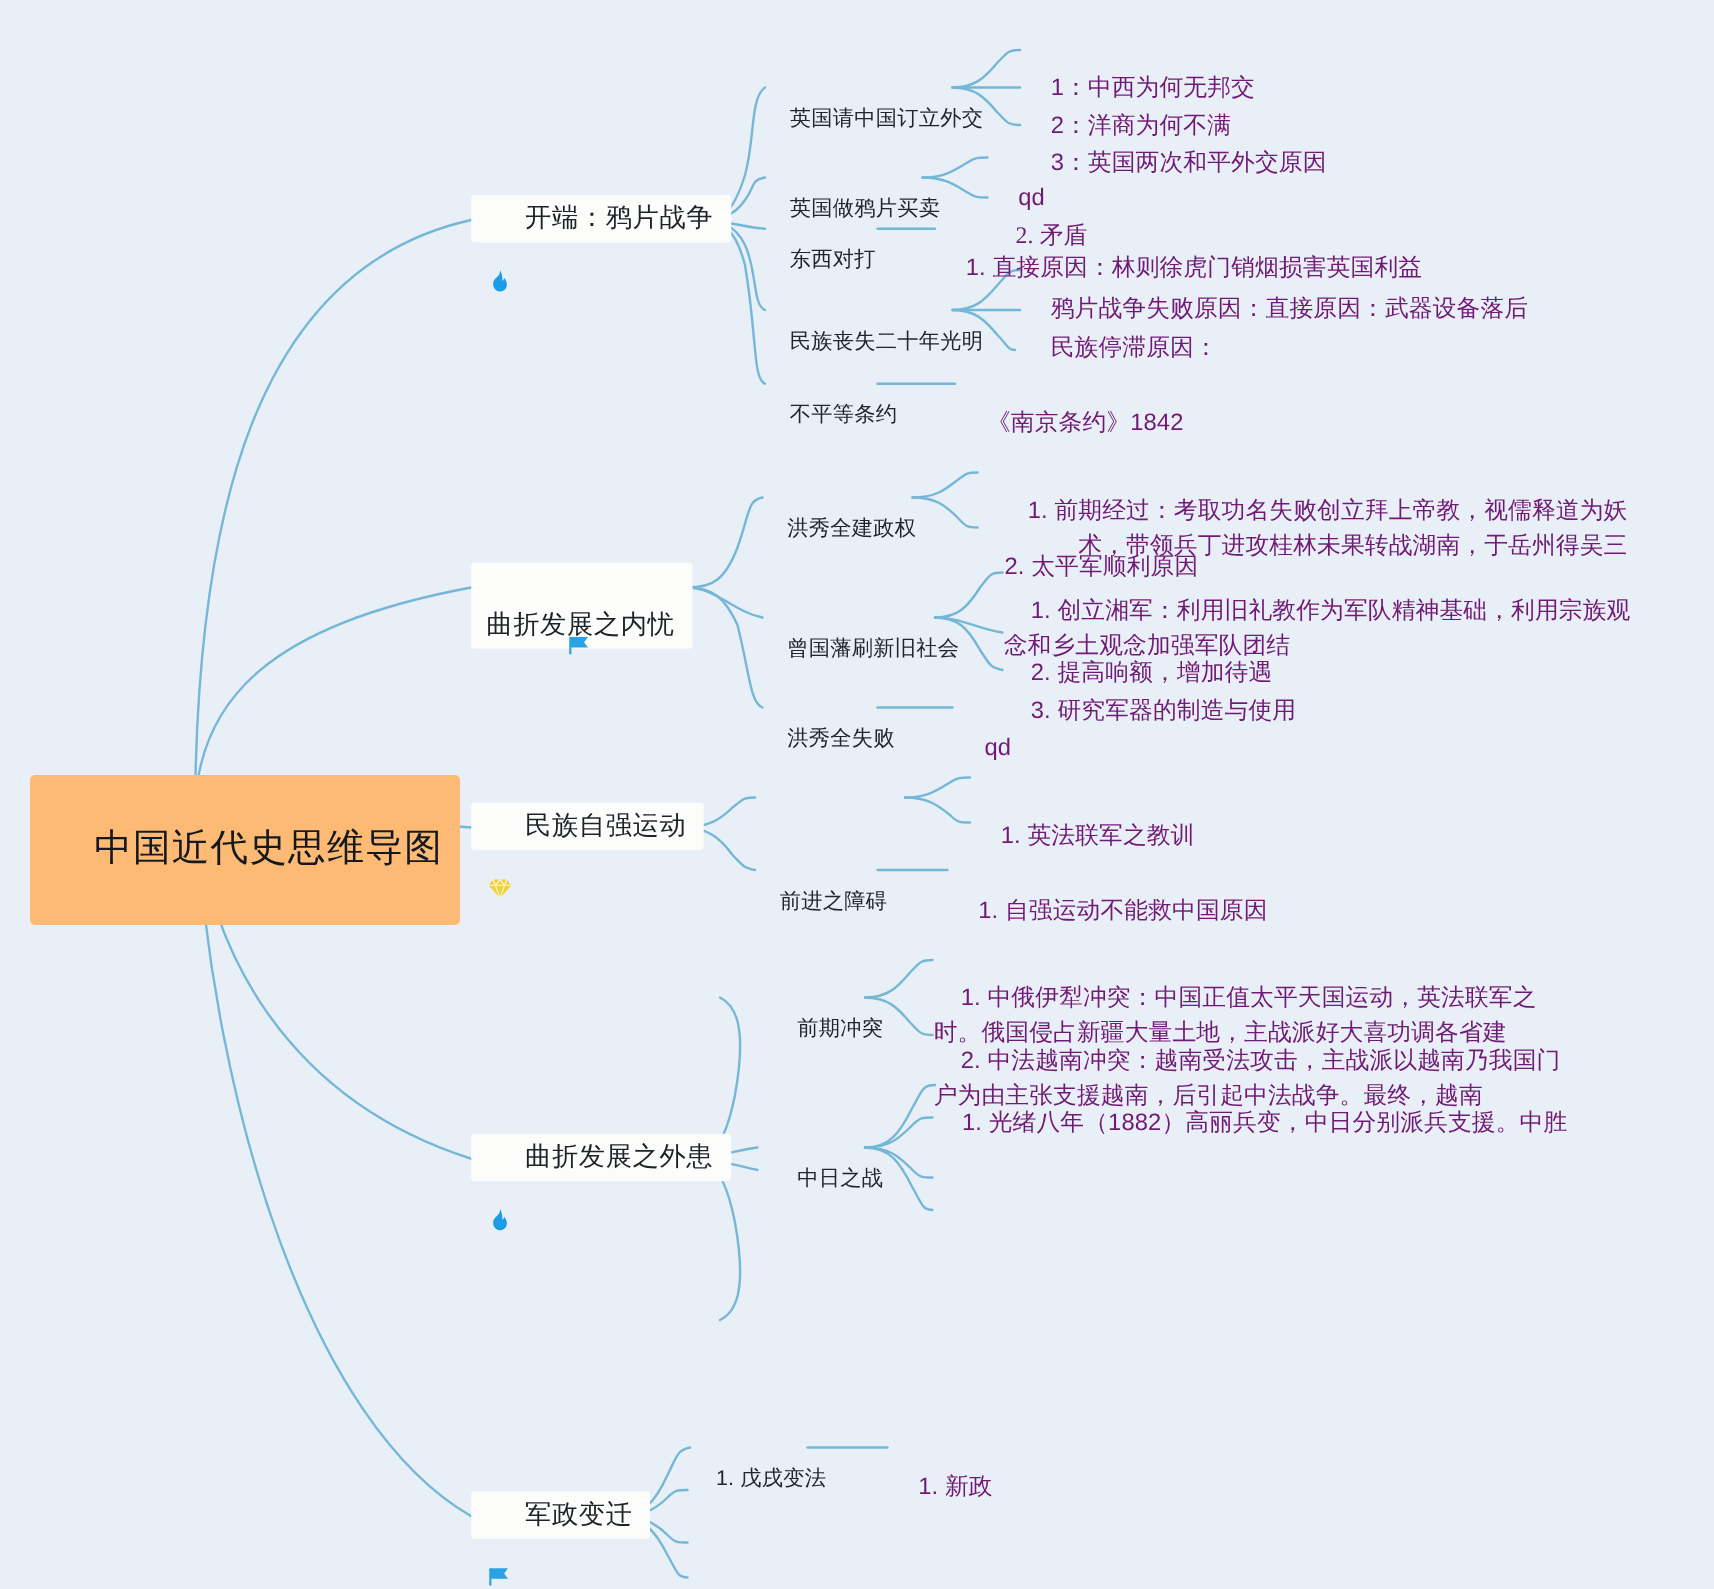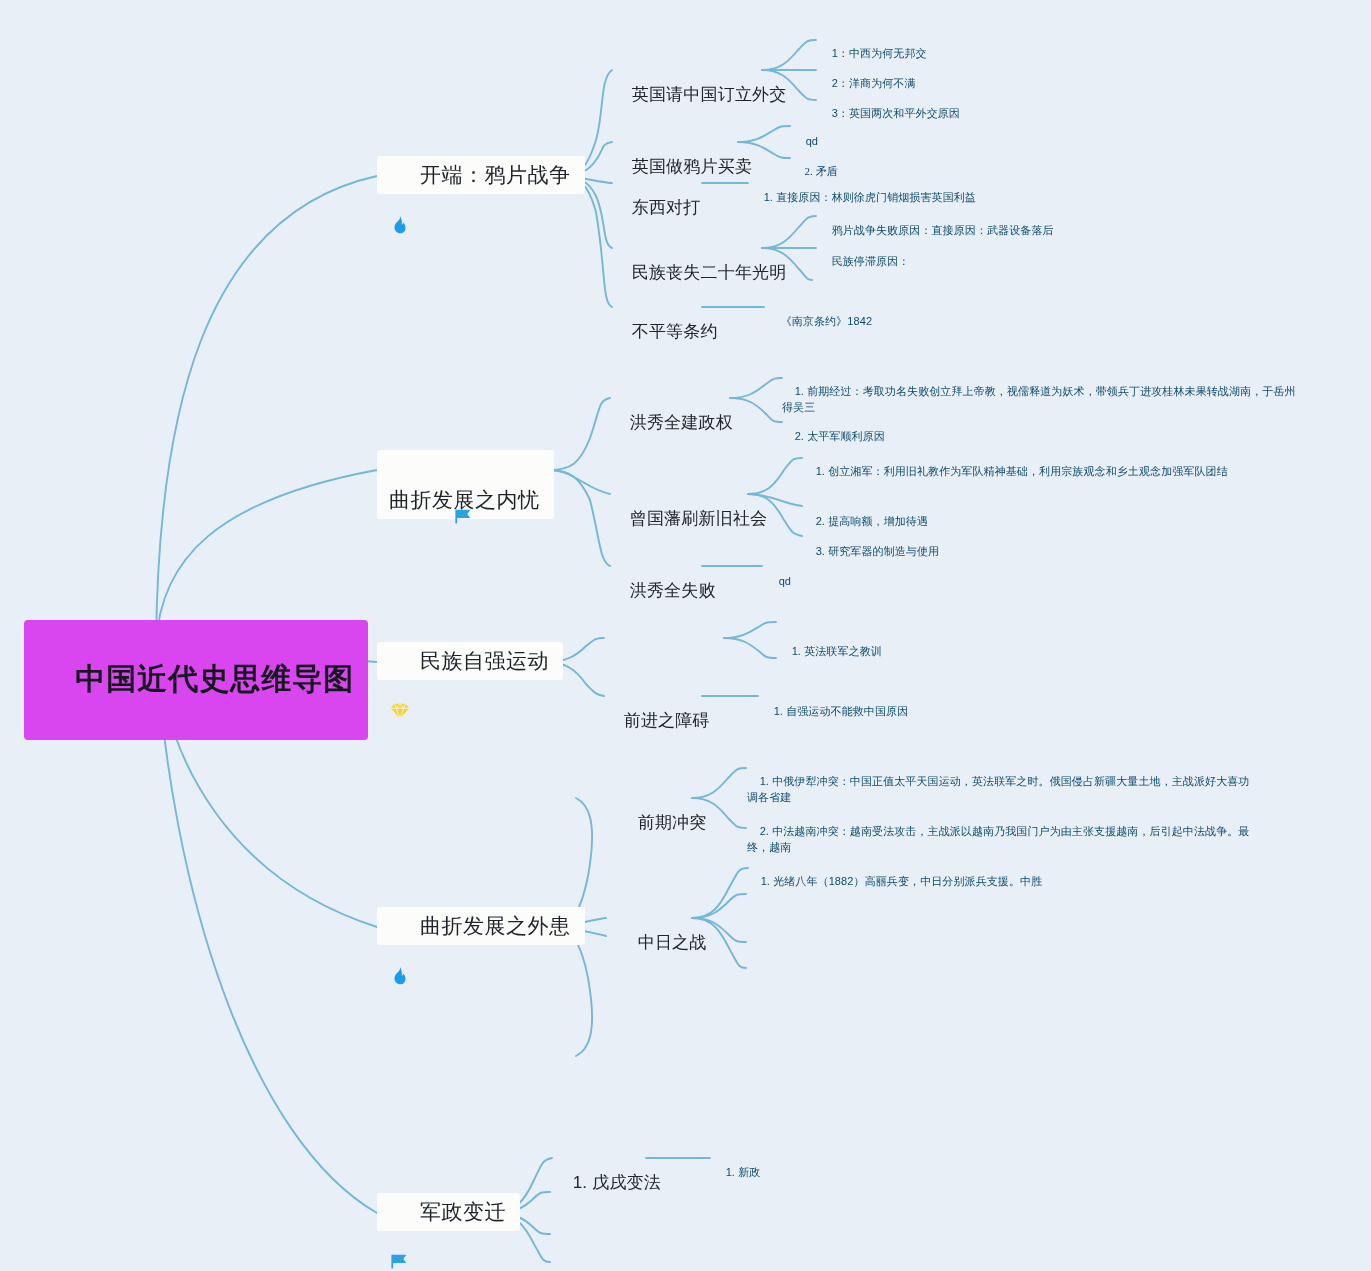--- a/index.html
+++ b/index.html
@@ -29,25 +29,25 @@
   }
   .node {
     position: absolute;
     box-sizing: border-box;
     white-space: pre-wrap;
     color: #22282e;
   }
 
   
   .root {
-    background: #d946ef;
+    background: #fdba74;
     border-radius: 4px;
     padding: 7px 14px 9px 14px;
     font-size: 30px;
-    font-weight: bold;
+    font-weight: normal;
     letter-spacing: 1px;
     line-height: 1.15;
     color: #15191d;
   }
 
   
   .l1 {
     background: #fcfcfb;
     border-radius: 3px;
     padding: 6px 14px 7px 12px;
@@ -70,23 +70,23 @@
   
   .l2 {
     font-size: 17px;
     line-height: 1.45;
     color: #20262c;
     letter-spacing: 0.2px;
   }
 
   
   .l3 {
-    font-size: 11px;
+    font-size: 19px;
     line-height: 1.5;
-    color: #0c4a6e;
+    color: #701a75;
     letter-spacing: 0.1px;
   }
 
   .empty-node { width: 2px; height: 2px; }
 </style>
 </head>
 <body>
 
 <div id="canvas">
 
@@ -232,21 +232,21 @@
         <path d="M4 4h15l-3.4 4.6L19 13H4z" fill="#29a3e3"></path>
         <rect x="2.6" y="4" width="1.9" height="15" fill="#29a3e3"></rect>
       </svg>
     </span>
     <span class="lbl">曲折发展之内忧</span>
   </div>
 
   <div class="node l2" style="left:610px; top:386px;">
     <span>洪秀全建政权</span>
   </div>
-  <div class="node l3" style="left:782px; top:366px; width:520px;">
+  <div class="node l3" style="left:782px; top:366px; width:520px;text-align:right;">
     <span>1. 前期经过：考取功名失败创立拜上帝教，视儒释道为妖术，带领兵丁进攻桂林未果转战湖南，于岳州得吴三</span>
   </div>
   <div class="node l3" style="left:782px; top:411px;">
     <span>2. 太平军顺利原因</span>
   </div>
 
   <div class="node l2" style="left:610px; top:482px;">
     <span>曾国藩刷新旧社会</span>
   </div>
   <div class="node l3" style="left:803px; top:446px; width:520px;">

